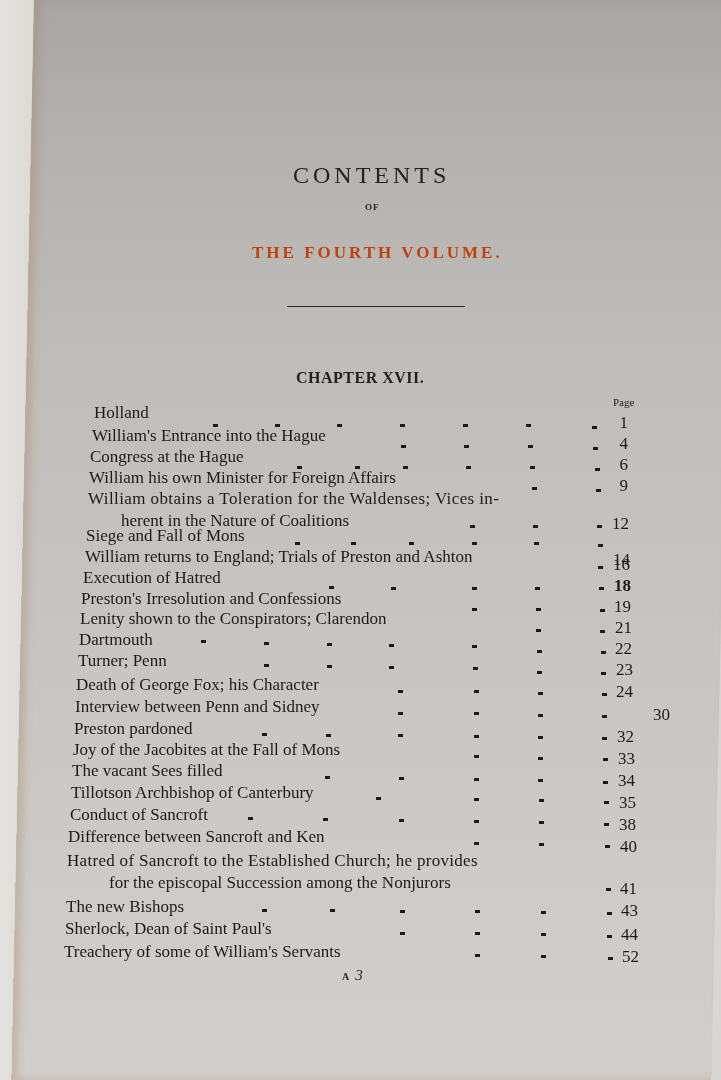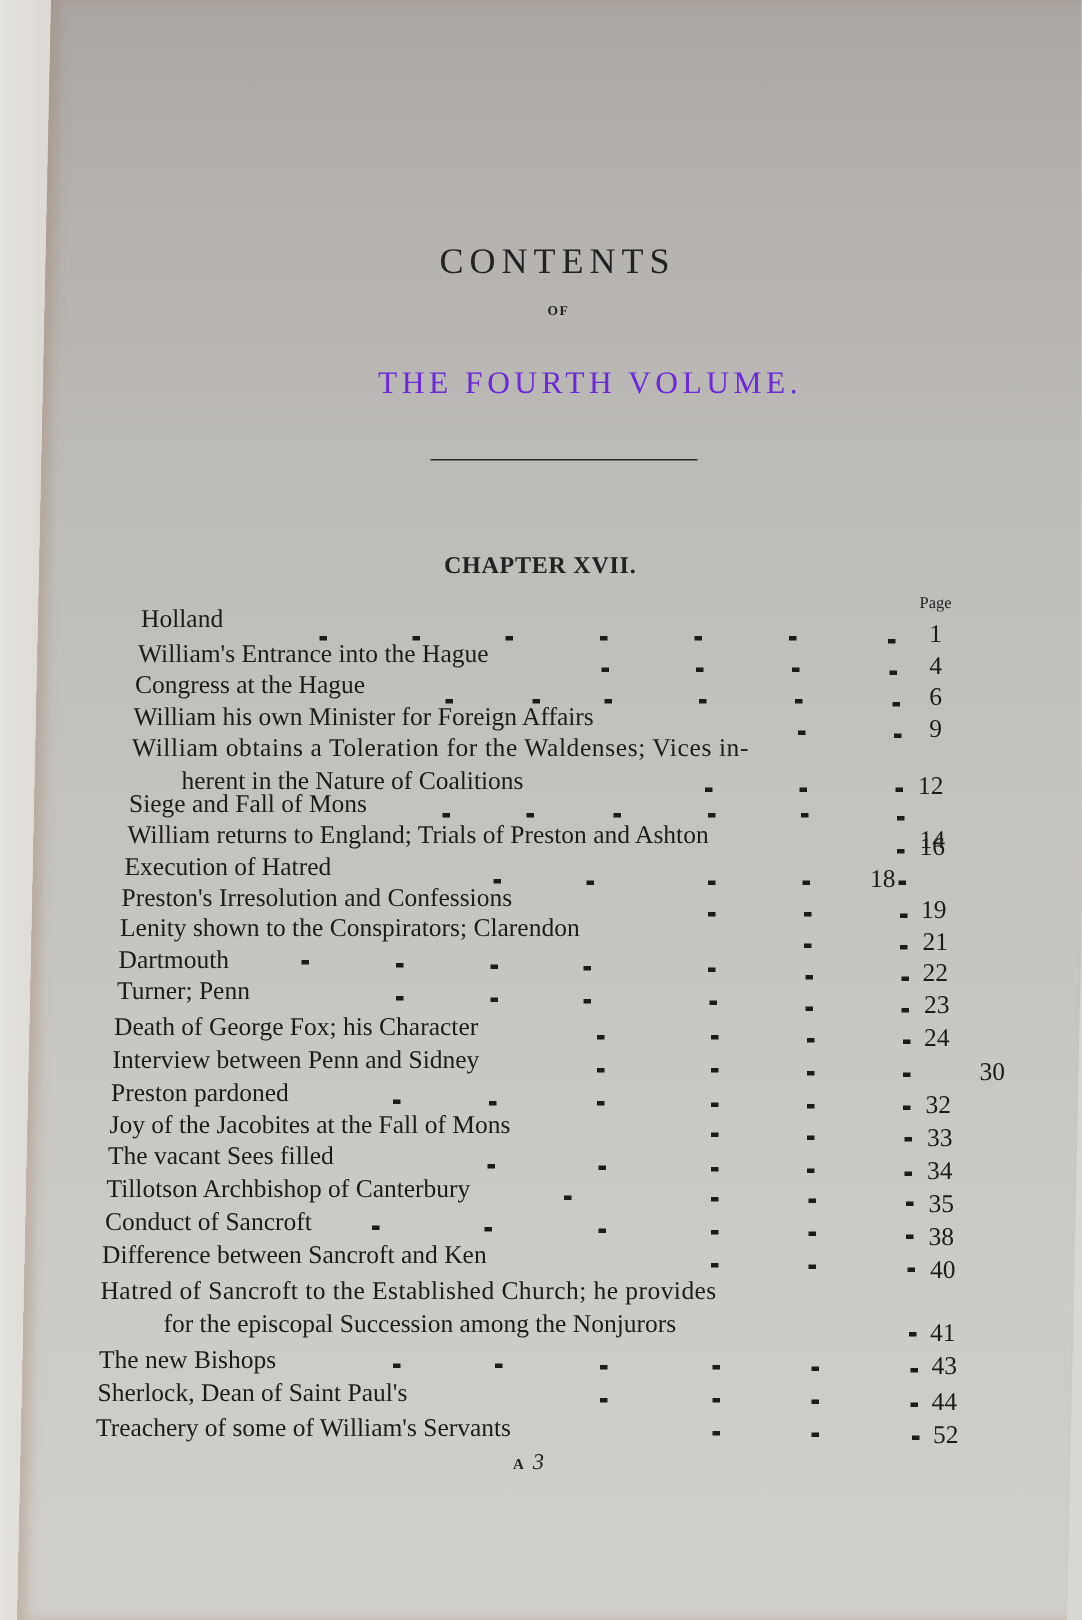--- a/index.html
+++ b/index.html
@@ -21,21 +21,21 @@
   }
   .content { position: absolute; left: 0; top: 0; width: 721px; height: 1080px; color: #1d1b1a; }
   .title {
     position: absolute; top: 148px; left: 293px; font-size: 24px; letter-spacing: 4px;
     font-weight: normal; color: #222; margin-top: 14px;
   }
   .of {
     position: absolute; top: 202px; left: 365px; font-size: 9px; font-weight: bold; letter-spacing: 1px; color: #222;
   }
   .subtitle {
-    position: absolute; top: 243px; left: 252px; font-size: 21px; letter-spacing: 3px; font-weight: normal; color: #6d28d9;
+    position: absolute; top: 243px; left: 252px; font-size: 17px; letter-spacing: 3px; font-weight: bold; color: #c2410c;
   }
   .rule {
     position: absolute; top: 306px; left: 287px; width: 178px; height: 0; border-top: 1.5px solid #2a2827;
   }
   .chapter {
     position: absolute; top: 369px; left: 296px; font-size: 16px; font-weight: bold; letter-spacing: 0.5px; color: #222;
   }
   .page-col-label {
     position: absolute; top: 396px; left: 613px; font-size: 11px; color: #222;
   }
@@ -101,21 +101,21 @@
     <div class="num" style="left:590px;top:535px;margin-top:15px;">14</div>
 
     <div class="entry" style="left:85px;top:547px;">
       <span class="text">William returns to England; Trials of Preston and Ashton</span>
     </div>
     <div class="num" style="left:590px;top:555px;text-align:right;">16</div>
 
     <div class="entry" style="left:83px;top:568px;">
       <span class="text">Execution of Hatred</span>
     </div>
-    <div class="num" style="left:557px;top:576px;">18</div>
+    <div class="num" style="left:591px;top:576px;font-weight:bold;">18</div>
 
     <div class="entry" style="left:81px;top:589px;">
       <span class="text">Preston's Irresolution and Confessions</span>
     </div>
     <div class="num" style="left:591px;top:597px;">19</div>
 
     <div class="entry" style="left:80px;top:609px;">
       <span class="text">Lenity shown to the Conspirators; Clarendon</span>
     </div>
     <div class="num" style="left:592px;top:618px;">21</div>

